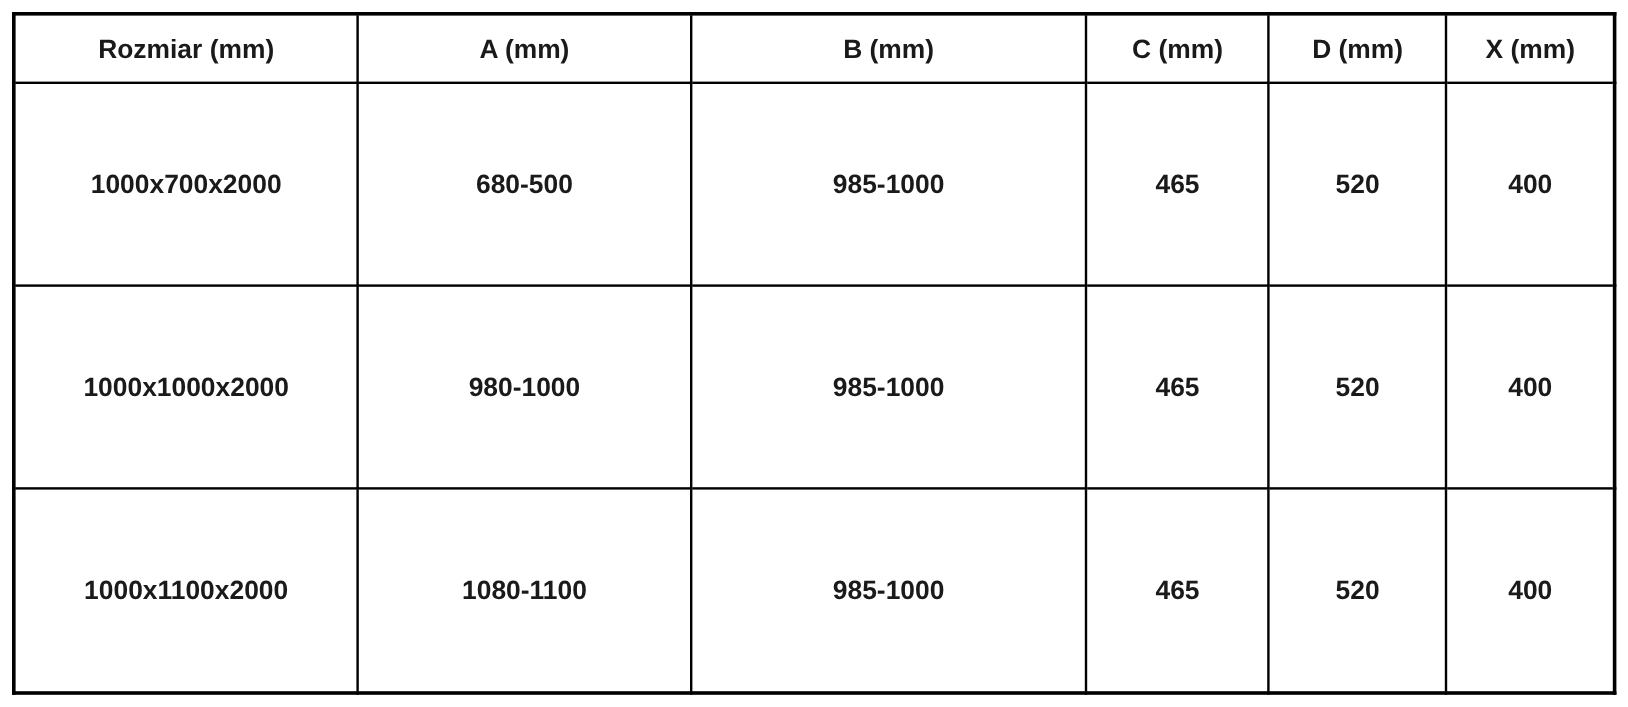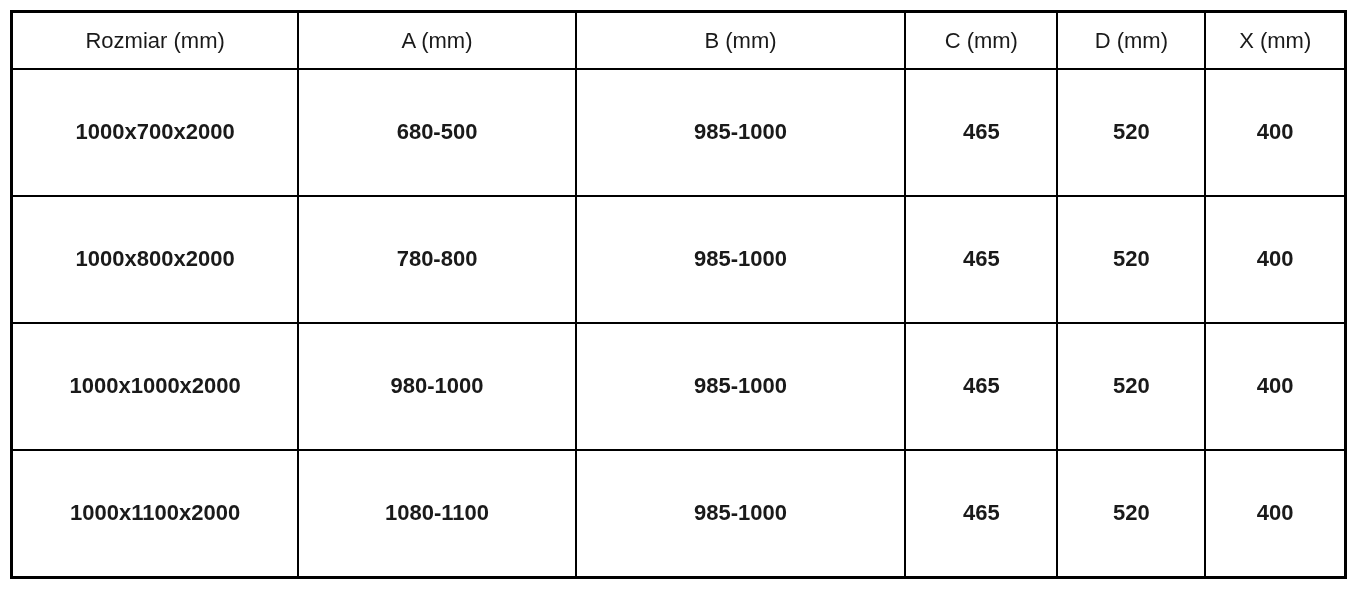--- a/index.html
+++ b/index.html
@@ -28,21 +28,21 @@
     border: 2px solid #000000;
     text-align: center;
     vertical-align: middle;
     color: #1a1a1a;
     font-size: 22px;
     padding: 0 4px;
     overflow: hidden;
     white-space: nowrap;
   }
   table.spec-table th {
-    font-weight: normal;
+    font-weight: bold;
     height: 55px;
   }
   table.spec-table td {
     font-weight: bold;
     height: 62px;
   }
   col.c-rozmiar { width: 21.5%; }
   col.c-a       { width: 20.8%; }
   col.c-b       { width: 24.7%; }
   col.c-c       { width: 11.4%; }
@@ -75,28 +75,20 @@
     <tbody>
         <tr>
           <td>1000x700x2000</td>
           <td>680-500</td>
           <td>985-1000</td>
           <td>465</td>
           <td>520</td>
           <td>400</td>
         </tr>
         <tr>
-          <td>1000x800x2000</td>
-          <td>780-800</td>
-          <td>985-1000</td>
-          <td>465</td>
-          <td>520</td>
-          <td>400</td>
-        </tr>
-        <tr>
           <td>1000x1000x2000</td>
           <td>980-1000</td>
           <td>985-1000</td>
           <td>465</td>
           <td>520</td>
           <td>400</td>
         </tr>
         <tr>
           <td>1000x1100x2000</td>
           <td>1080-1100</td>

